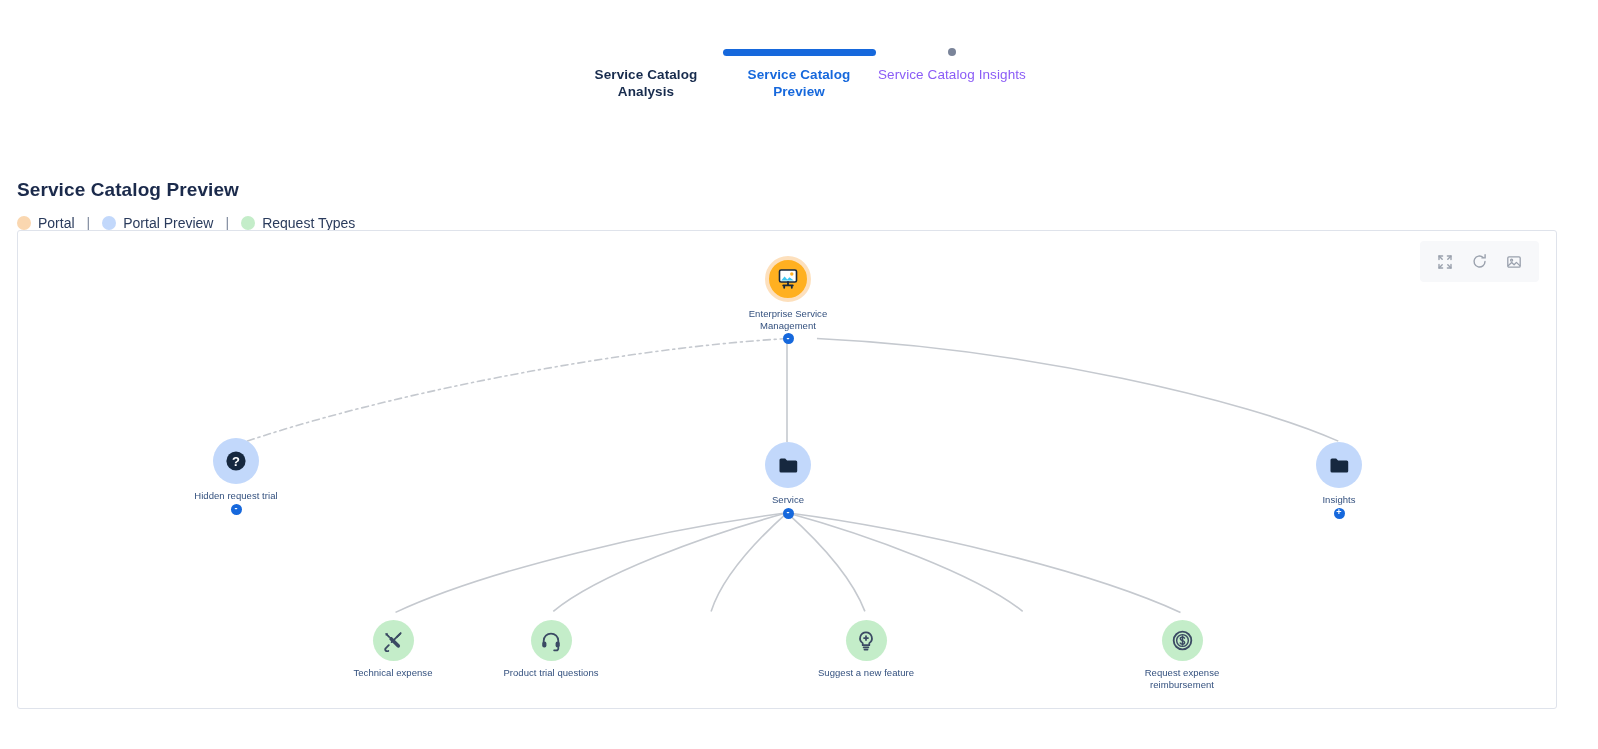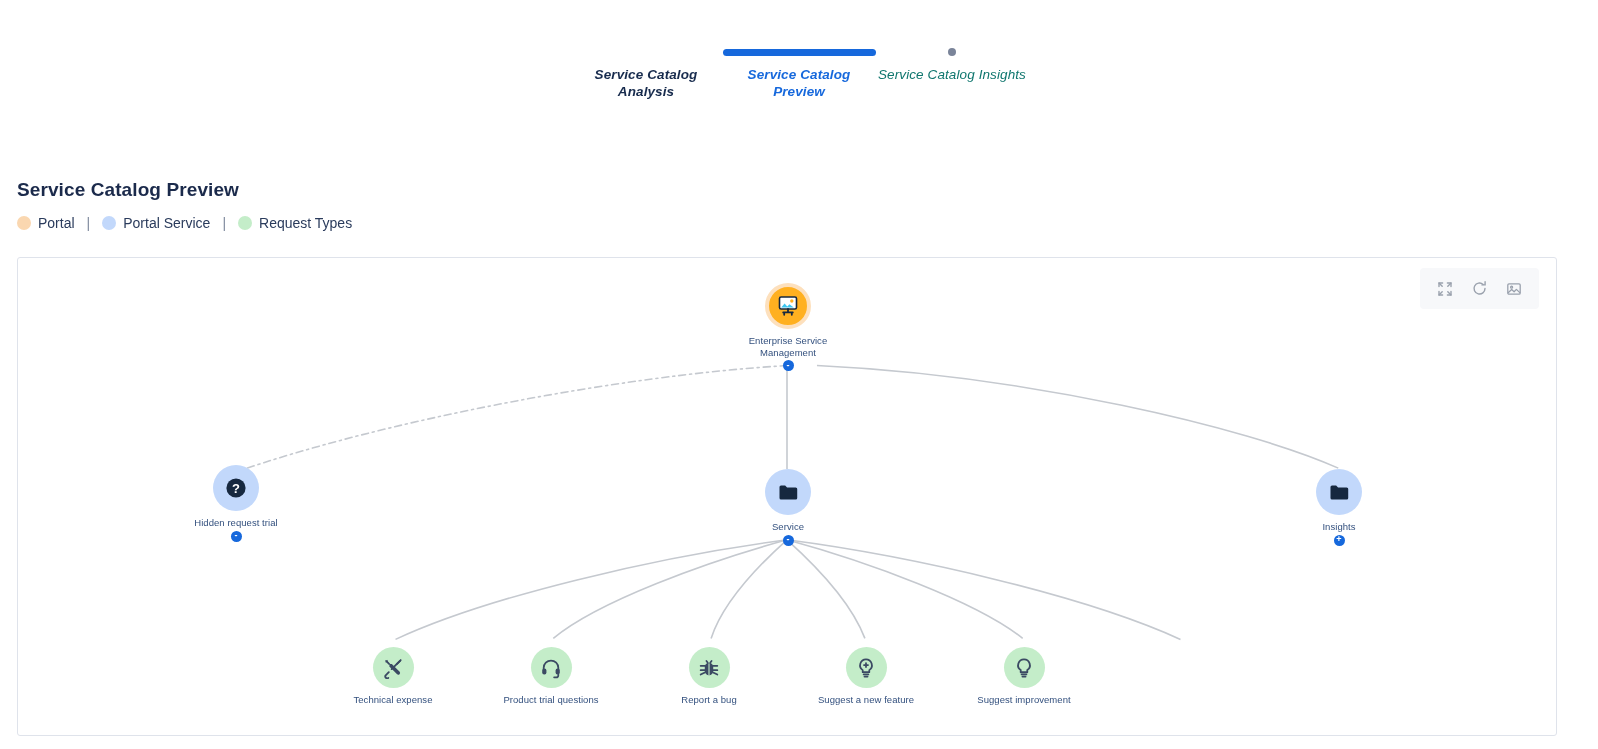--- a/index.html
+++ b/index.html
@@ -45,25 +45,24 @@
     width: 8px; height: 8px;
     border-radius: 50%;
     background: #7a8499;
   }
   .step .step-label {
     margin-top: 6px;
     text-align: center;
     font-size: 13.5px;
     line-height: 17px;
     letter-spacing: .1px;
-    font-style: italic;
   }
   .step.done .step-label { color: #172b4d; font-weight: bold; }
   .step.current .step-label { color: #1668dc; font-weight: bold; }
-  .step.todo .step-label { color: #0f766e; font-weight: normal; }
+  .step.todo .step-label { color: #8b5cf6; font-weight: normal; }
 
   
   .page-title {
     position: absolute;
     left: 17px; top: 179px;
     font-size: 19px;
     font-weight: bold;
     color: #1b2a4b;
     letter-spacing: .1px;
   }
@@ -75,21 +74,21 @@
     font-size: 14px;
     color: #2a3b5c;
   }
   .legend .item { display: flex; align-items: center; gap: 7px; }
   .legend .swatch { width: 14px; height: 14px; border-radius: 50%; display:inline-block; }
   .legend .sep { color: #7d889c; margin: 0 12px; }
 
   
   .canvas {
     position: absolute;
-    left: 17px; top: 257px;
+    left: 17px; top: 230px;
     width: 1540px; height: 479px;
     border: 1px solid #dfe3eb;
     border-radius: 3px;
     background: #ffffff;
     overflow: hidden;
   }
   .canvas svg.edges {
     position: absolute; left: 0; top: 0;
     width: 100%; height: 100%;
     pointer-events: none;
@@ -200,21 +199,21 @@
   <div class="page-title">Service Catalog Preview</div>
 
   <div class="legend">
     <div class="item">
       <span class="swatch" style="background:#fad7b0"></span>
       <span>Portal</span>
     </div>
     <span class="sep">|</span>
     <div class="item">
       <span class="swatch" style="background:#c2d8fb"></span>
-      <span>Portal Service</span>
+      <span>Portal Preview</span>
     </div>
     <span class="sep">|</span>
     <div class="item">
       <span class="swatch" style="background:#c4edc9"></span>
       <span>Request Types</span>
     </div>
   </div>
 
   <div class="canvas">
 
@@ -328,51 +327,41 @@
           <path d="M4 13.5v-1.6a8 8 0 0 1 16 0v1.6"></path>
           <rect x="2.4" y="12.6" width="4.6" height="6.4" rx="2.1" fill="#3b4a63" stroke="none"></rect>
           <rect x="17" y="12.6" width="4.6" height="6.4" rx="2.1" fill="#3b4a63" stroke="none"></rect>
           <path d="M20 19.2v.6a2.4 2.4 0 0 1-2.4 2.4h-2.2"></path>
         </svg>
       </div>
       <div class="label">Product trial questions</div>
       <div class="badge hidden-badge"></div>
     </div>
 
-    <div class="node leaf" style="left:691px; top:389px;">
-      <div class="circle">
-        <svg width="22" height="22" viewBox="0 0 24 24" fill="none" stroke="#3b4a63" stroke-width="1.9" stroke-linecap="round">
-          <path d="M9.2 4.4l1.3 1.7M14.8 4.4l-1.3 1.7"></path>
-          <rect x="7.4" y="6.4" width="9.2" height="13.4" rx="4.6" fill="#3b4a63" stroke="none"></rect>
-          <path d="M12 7.4v12" stroke="#c4edc9" stroke-width="1.2"></path>
-          <path d="M2.9 9.6h4.6M2.9 14.4h4.6M2.9 19.2l4.6-2.4M21.1 9.6h-4.6M21.1 14.4h-4.6M21.1 19.2l-4.6-2.4"></path>
-        </svg>
-      </div>
-      <div class="label">Report a bug</div>
-      <div class="badge hidden-badge"></div>
-    </div>
 
     <div class="node leaf" style="left:848px; top:389px;">
       <div class="circle">
         <svg width="22" height="22" viewBox="0 0 24 24" fill="none" stroke="#3b4a63" stroke-width="1.9" stroke-linecap="round" stroke-linejoin="round">
           <path d="M12 2.6a6.4 6.4 0 0 0-3.6 11.7v2.3h7.2v-2.3A6.4 6.4 0 0 0 12 2.6z"></path>
           <path d="M9.4 19h5.2M10.3 21.4h3.4"></path>
           <path d="M12 6.6v4.4M9.8 8.8h4.4"></path>
         </svg>
       </div>
       <div class="label">Suggest a new feature</div>
       <div class="badge hidden-badge"></div>
     </div>
 
-    <div class="node leaf" style="left:1006px; top:389px;">
-      <div class="circle">
-        <svg width="22" height="22" viewBox="0 0 24 24" fill="none" stroke="#3b4a63" stroke-width="2" stroke-linecap="round" stroke-linejoin="round">
-          <path d="M12 2.6a6.4 6.4 0 0 0-3.6 11.7v2.3h7.2v-2.3A6.4 6.4 0 0 0 12 2.6z"></path>
-          <path d="M9.4 19h5.2M10.3 21.4h3.4"></path>
-        </svg>
-      </div>
-      <div class="label">Suggest improvement</div>
+
+    <div class="node leaf" style="left:1164px; top:389px;">
+      <div class="circle">
+        <svg width="23" height="23" viewBox="0 0 24 24" fill="none" stroke="#3b4a63" stroke-width="1.9" stroke-linecap="round">
+          <circle cx="12" cy="12" r="9.2"></circle>
+          <circle cx="12" cy="12" r="6.1" stroke-width="1.5"></circle>
+          <path d="M12 7.2v9.6" stroke-width="1.6"></path>
+          <path d="M14.1 9.6c-.5-.8-1.3-1.1-2.2-1.1-1.2 0-2.2.7-2.2 1.8 0 2.4 4.5 1.3 4.5 3.7 0 1.1-1 1.8-2.3 1.8-1 0-1.9-.4-2.3-1.2" stroke-width="1.5"></path>
+        </svg>
+      </div>
+      <div class="label">Request expense reimbursement</div>
       <div class="badge hidden-badge"></div>
     </div>
-
 
   </div>
 </div>
 
 </body></html>

